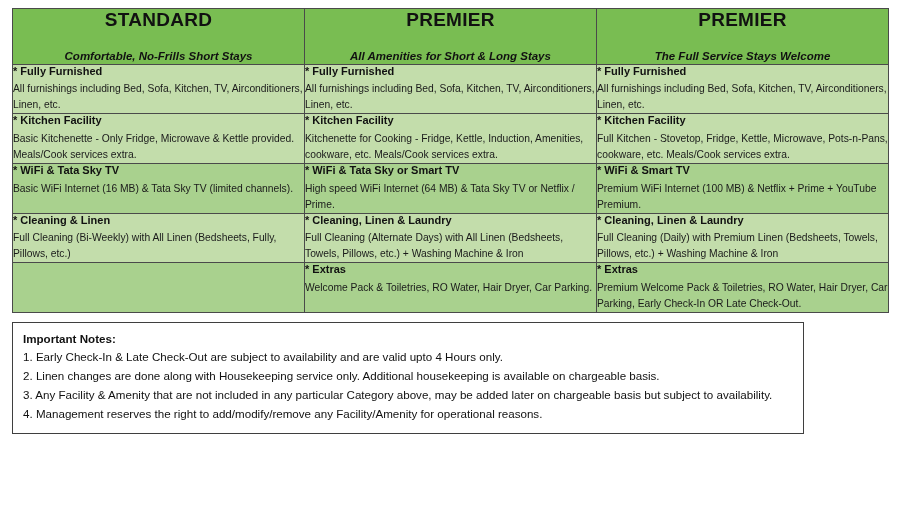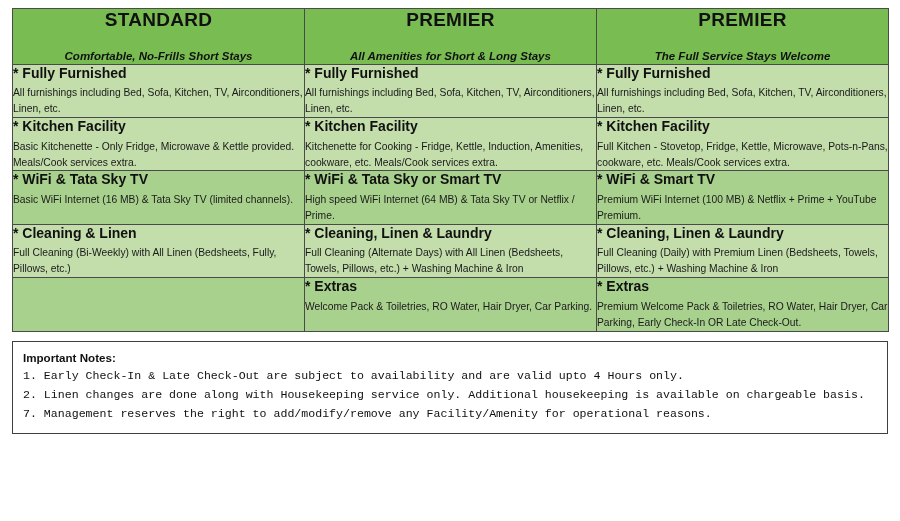--- a/index.html
+++ b/index.html
@@ -57,52 +57,51 @@
   }
 
   .cell {
     padding: 7px 8px 8px 8px;
   }
   .cell.light { background: #c3ddab; }
   .cell.mid   { background: #a9d18e; }
   .cell.empty { background: #a9d18e; }
 
   .feat-title {
-    font-size: 14px;
+    font-size: 11px;
     font-weight: bold;
     color: #111111;
     line-height: 1.25;
     margin-bottom: 3px;
     white-space: nowrap;
   }
   .feat-desc {
     font-size: 10.3px;
     color: #1a1a1a;
     line-height: 1.55;
   }
 
   .notes {
     margin-top: 9px;
-    width: 876px;
+    width: 792px;
     border: 1px solid #3f3f3f;
     background: #ffffff;
     padding: 7px 10px 9px 10px;
   }
   .notes-title {
     font-size: 11.6px;
     font-weight: bold;
     color: #111111;
     line-height: 1.5;
     margin-bottom: 1px;
   }
   .notes-line {
     font-size: 11.6px;
     color: #111111;
     line-height: 1.63;
-    font-family: Liberation Mono, monospace;
   }
 </style>
 </head>
 <body>
 
 <div class="page">
 
   <table class="compare">
     <colgroup>
       <col class="c1">
@@ -202,16 +201,17 @@
         </td>
       </tr>
 
     </tbody>
   </table>
 
   <div class="notes">
     <div class="notes-title">Important Notes:</div>
     <div class="notes-line">1. Early Check-In &amp; Late Check-Out are subject to availability and are valid upto 4 Hours only.</div>
     <div class="notes-line">2. Linen changes are done along with Housekeeping service only. Additional housekeeping is available on chargeable basis.</div>
-    <div class="notes-line">7. Management reserves the right to add/modify/remove any Facility/Amenity for operational reasons.</div>
+    <div class="notes-line">3. Any Facility &amp; Amenity that are not included in any particular Category above, may be added later on chargeable basis but subject to availability.</div>
+    <div class="notes-line">4. Management reserves the right to add/modify/remove any Facility/Amenity for operational reasons.</div>
   </div>
 
 </div>
 
 </body></html>

